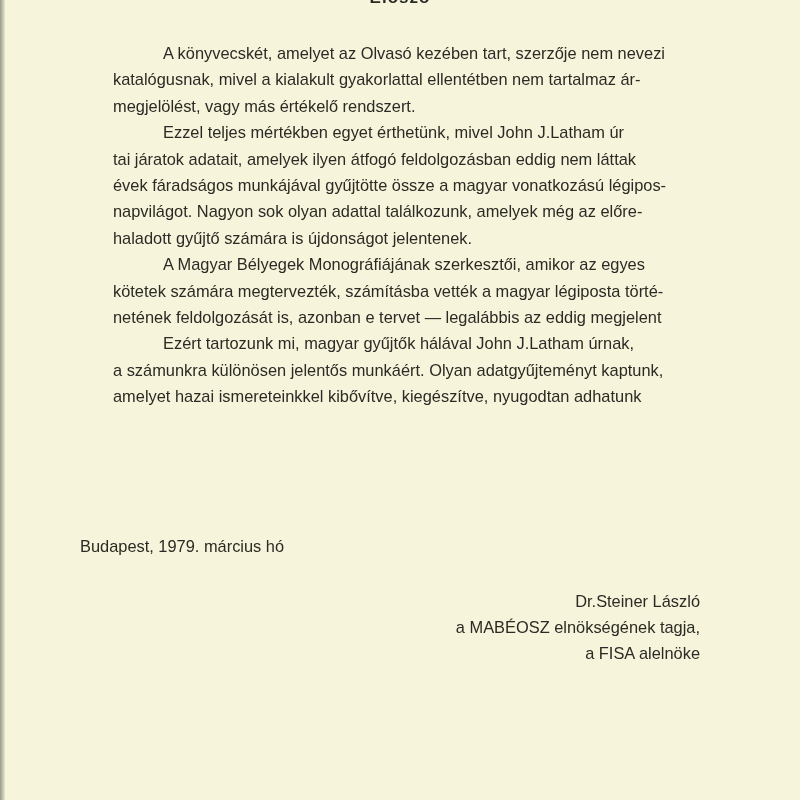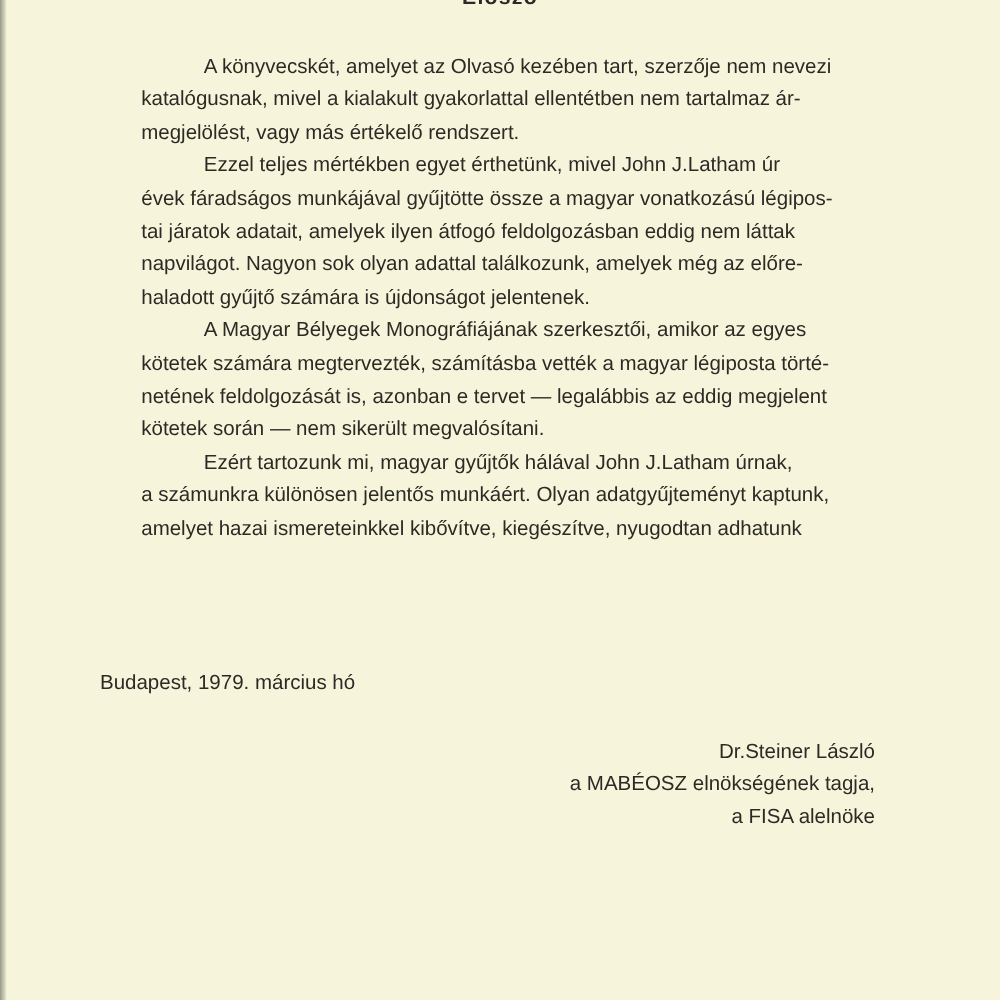--- a/index.html
+++ b/index.html
@@ -43,30 +43,29 @@
 <div class="heading">Előszó</div>
 
 <div class="body-text">
   <p class="para">
     <span class="line first">A könyvecskét, amelyet az Olvasó kezében tart, szerzője nem nevezi</span>
     <span class="line">katalógusnak, mivel a kialakult gyakorlattal ellentétben nem tartalmaz ár-</span>
     <span class="line">megjelölést, vagy más értékelő rendszert.</span>
   </p>
   <p class="para">
     <span class="line first">Ezzel teljes mértékben egyet érthetünk, mivel John J.Latham úr</span>
+    <span class="line">tai járatok adatait, amelyek ilyen átfogó feldolgozásban eddig nem láttak</span>
     <span class="line">évek fáradságos munkájával gyűjtötte össze a magyar vonatkozású légipos-</span>
-    <span class="line">tai járatok adatait, amelyek ilyen átfogó feldolgozásban eddig nem láttak</span>
     <span class="line">napvilágot. Nagyon sok olyan adattal találkozunk, amelyek még az előre-</span>
     <span class="line">haladott gyűjtő számára is újdonságot jelentenek.</span>
   </p>
   <p class="para">
     <span class="line first">A Magyar Bélyegek Monográfiájának szerkesztői, amikor az egyes</span>
     <span class="line">kötetek számára megtervezték, számításba vették a magyar légiposta törté-</span>
     <span class="line">netének feldolgozását is, azonban e tervet — legalábbis az eddig megjelent</span>
-    <span class="line">kötetek során — nem sikerült megvalósítani.</span>
   </p>
   <p class="para">
     <span class="line first">Ezért tartozunk mi, magyar gyűjtők hálával John J.Latham úrnak,</span>
     <span class="line">a számunkra különösen jelentős munkáért. Olyan adatgyűjteményt kaptunk,</span>
     <span class="line">amelyet hazai ismereteinkkel kibővítve, kiegészítve, nyugodtan adhatunk</span>
   </p>
 </div>
 
 <div class="dateline">Budapest, 1979. március hó</div>
 

